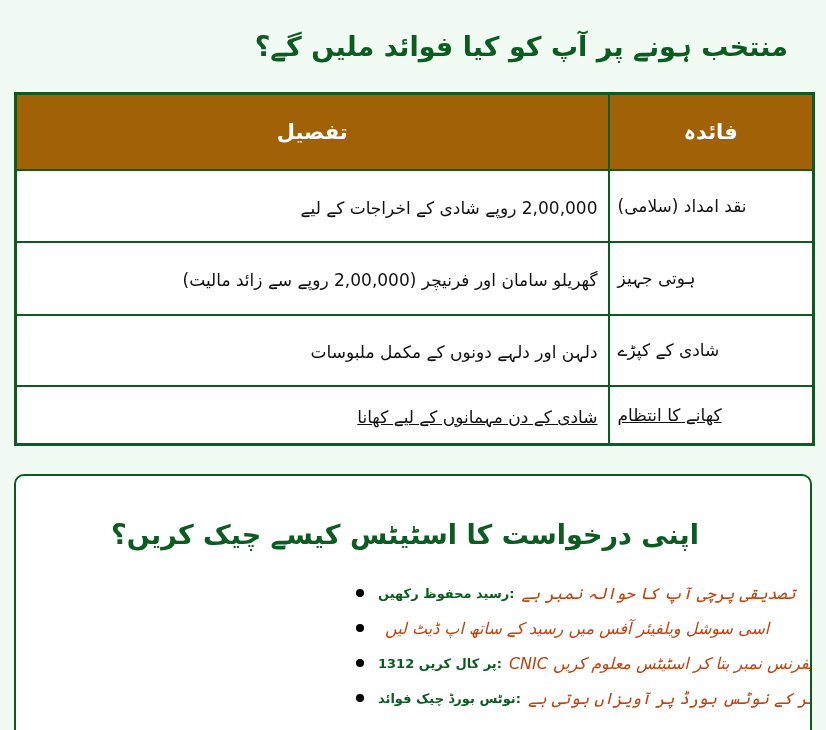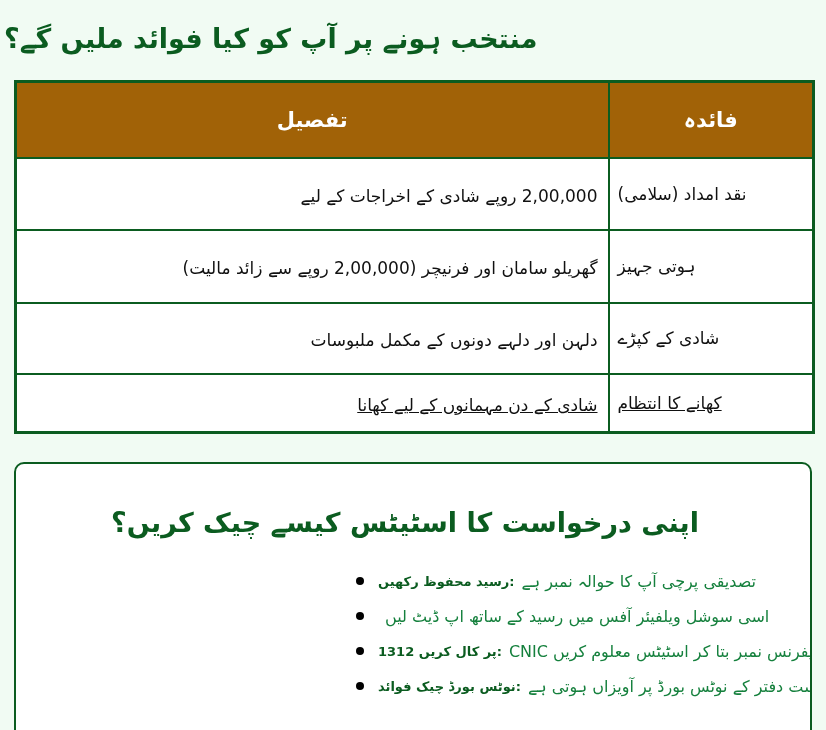--- a/index.html
+++ b/index.html
@@ -6,23 +6,23 @@
   body{
     width:826px;height:730px;overflow:hidden;
     background:#f1fbf3;
     font-family:"DejaVu Sans",sans-serif;
     -webkit-font-smoothing:antialiased;
   }
   .page{width:826px;height:730px;position:relative;}
 
   
   .main-heading{
-    margin:4px;
+    margin:12px;
     padding:14px 26px 12px 0;
-    text-align:left;
+    text-align:right;
     font-size:27px;
     font-weight:bold;
     color:#0b5c20;
     line-height:1.55;
   }
 
   
   table.benefits{
     border-collapse:collapse;
     margin:8px 14px 0 14px;
@@ -93,23 +93,24 @@
     background:#000000;
     flex:0 0 8px;
     margin-right:14px;
   }
   .bullet-label{
     color:#0b5c20;
     font-weight:bold;
     font-size:13px;
   }
   .bullet-text{
-    color:#15803d;
+    color:#c2410c;
     font-size:16px;
     margin-left:7px;
+    font-style:italic;
   }
 </style>
 </head>
 <body>
 
 <div class="page">
 
   <h1 class="main-heading" dir="rtl">منتخب ہونے پر آپ کو کیا فوائد ملیں گے؟</h1>
 
   <table class="benefits">

